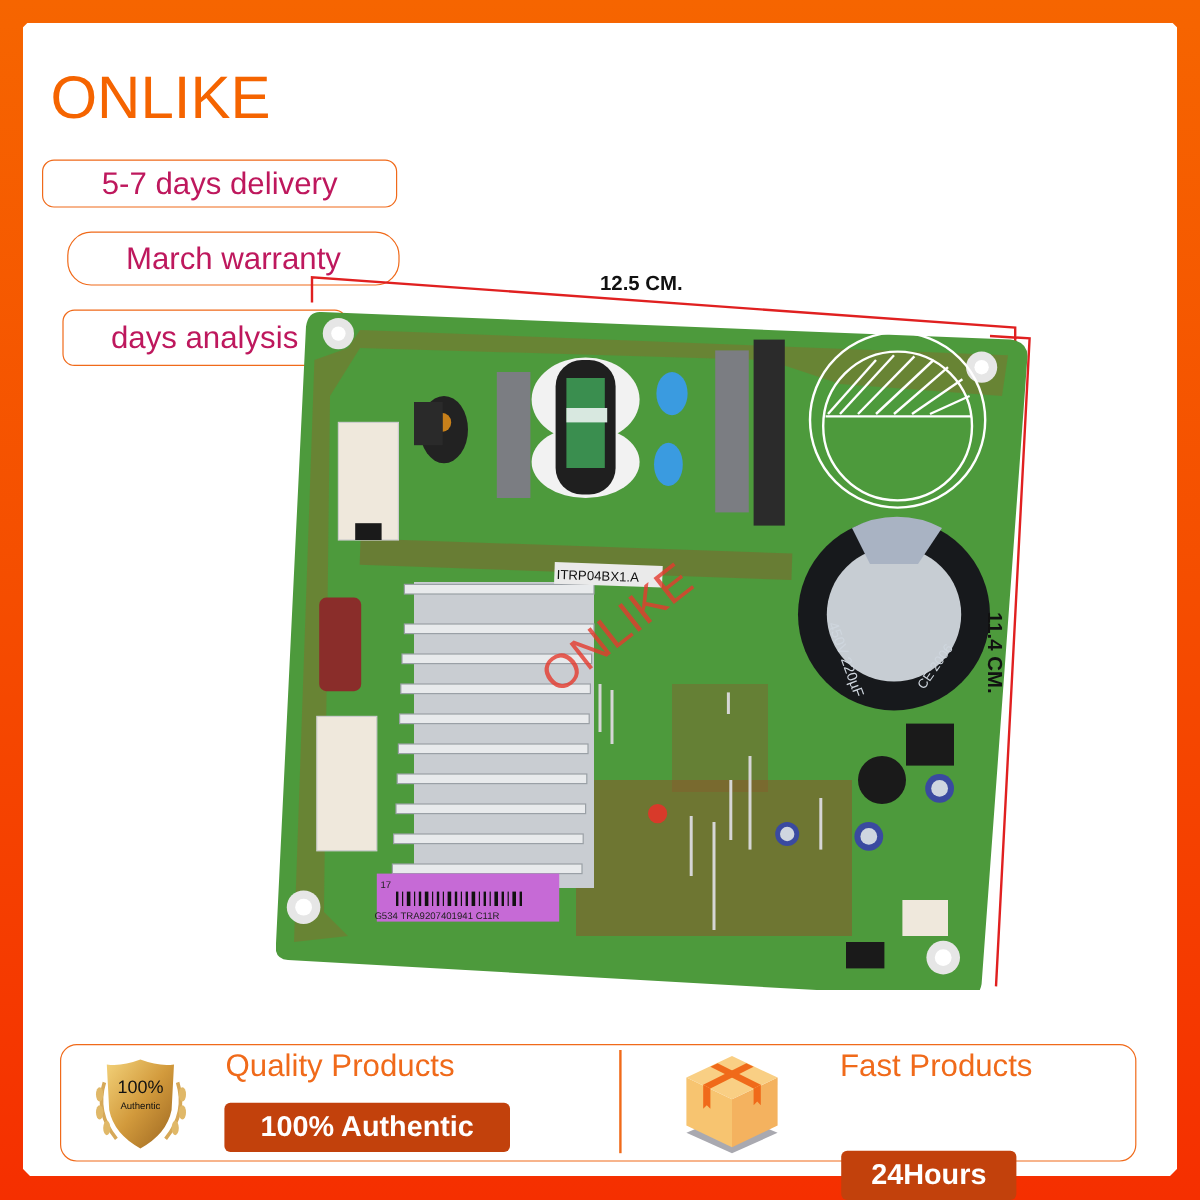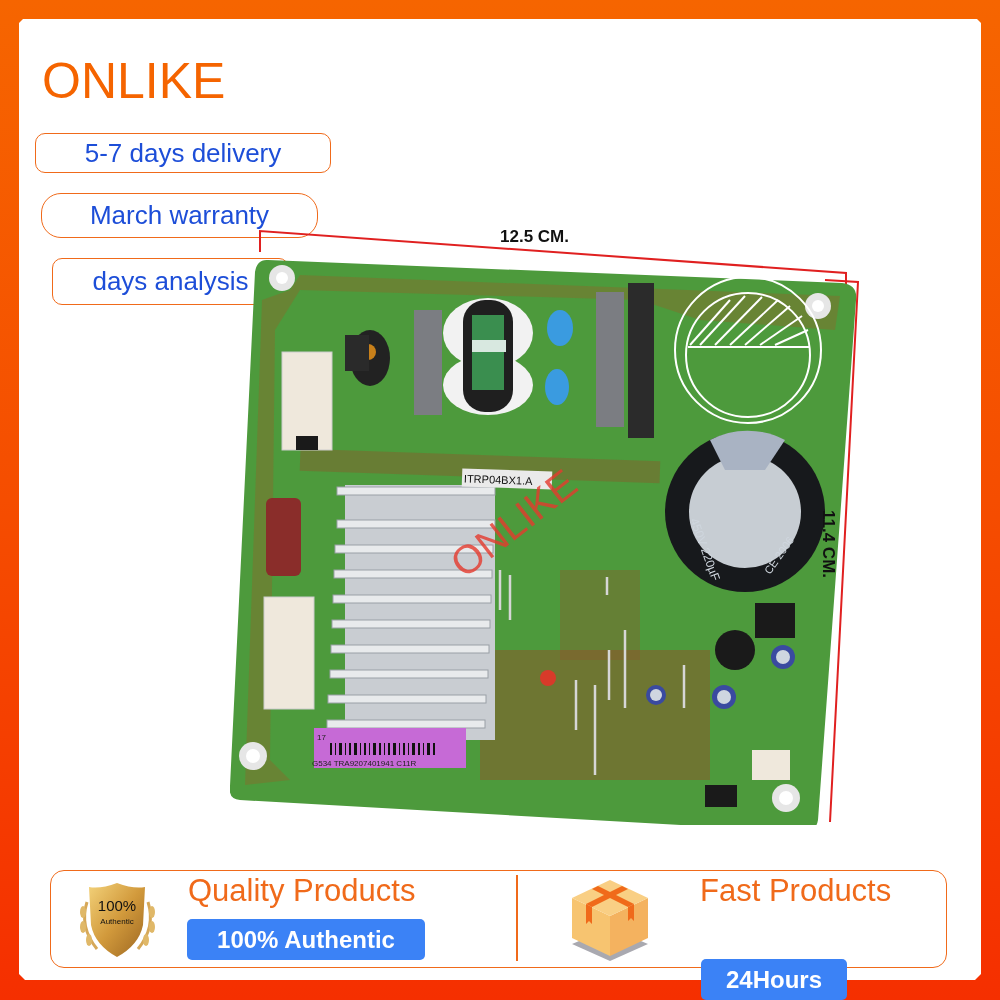--- a/index.html
+++ b/index.html
@@ -15,26 +15,26 @@
     background: #ffffff;
     clip-path: polygon(4px 0, calc(100% - 4px) 0, 100% 4px, 100% calc(100% - 6px), calc(100% - 6px) 100%, 6px 100%, 0 calc(100% - 6px), 0 4px);
   }
   .brand {
     position: absolute; left: 42px; top: 52px;
     font-size: 50px; color: #f56400; letter-spacing: 0px; font-weight: 400;
   }
   .pill {
     position: absolute;
     border: 1.5px solid #f06a1a; border-radius: 10px;
-    color: #1d4ed8; font-size: 26px;
+    color: #be185d; font-size: 26px;
     display: flex; align-items: center; justify-content: center;
     background: transparent;
   }
   .pill-1 { left: 35px; top: 133px; width: 296px; height: 40px; }
-  .pill-2 { left: 41px; top: 193px; width: 277px; height: 45px; border-radius: 20px; }
+  .pill-2 { left: 56px; top: 193px; width: 277px; height: 45px; border-radius: 20px; }
   .pill-3 { left: 52px; top: 258px; width: 237px; height: 47px; }
 
   
   .photo {
     position: absolute; left: 230px; top: 225px; width: 640px; height: 600px;
   }
   .dim-label {
     position: absolute; font-weight: 700; color: #111; font-size: 17px;
   }
   .dim-w { left: 500px; top: 227px; text-align: right; }
@@ -42,26 +42,26 @@
 
   
   .banner {
     position: absolute; left: 50px; top: 870px; width: 897px; height: 98px;
     border: 1.5px solid #f06a1a; border-radius: 14px; background: #fff;
   }
   .divider {
     position: absolute; left: 516px; top: 875px; width: 2px; height: 86px; background: #f06a1a;
   }
   .feature-title {
-    position: absolute; font-size: 31px; color: #f06a1a;
+    position: absolute; font-size: 26px; color: #f06a1a;
   }
   .ft-1 { left: 188px; top: 873px; }
   .ft-2 { left: 700px; top: 873px; }
   .feature-badge {
-    position: absolute; background: #3b82f6; color: #fff; font-weight: 700;
+    position: absolute; background: #c2410c; color: #fff; font-weight: 700;
     font-size: 24px; border-radius: 5px; display: flex; align-items: center; justify-content: center;
   }
   .fb-1 { left: 187px; top: 919px; width: 238px; height: 41px; }
   .fb-2 { left: 701px; top: 919px; width: 146px; height: 41px; margin-top: 40px; }
   .icon-shield { position: absolute; left: 75px; top: 877px; width: 85px; height: 86px; }
   .icon-box { position: absolute; left: 568px; top: 876px; width: 84px; height: 86px; }
 </style>
 </head>
 <body>
 

